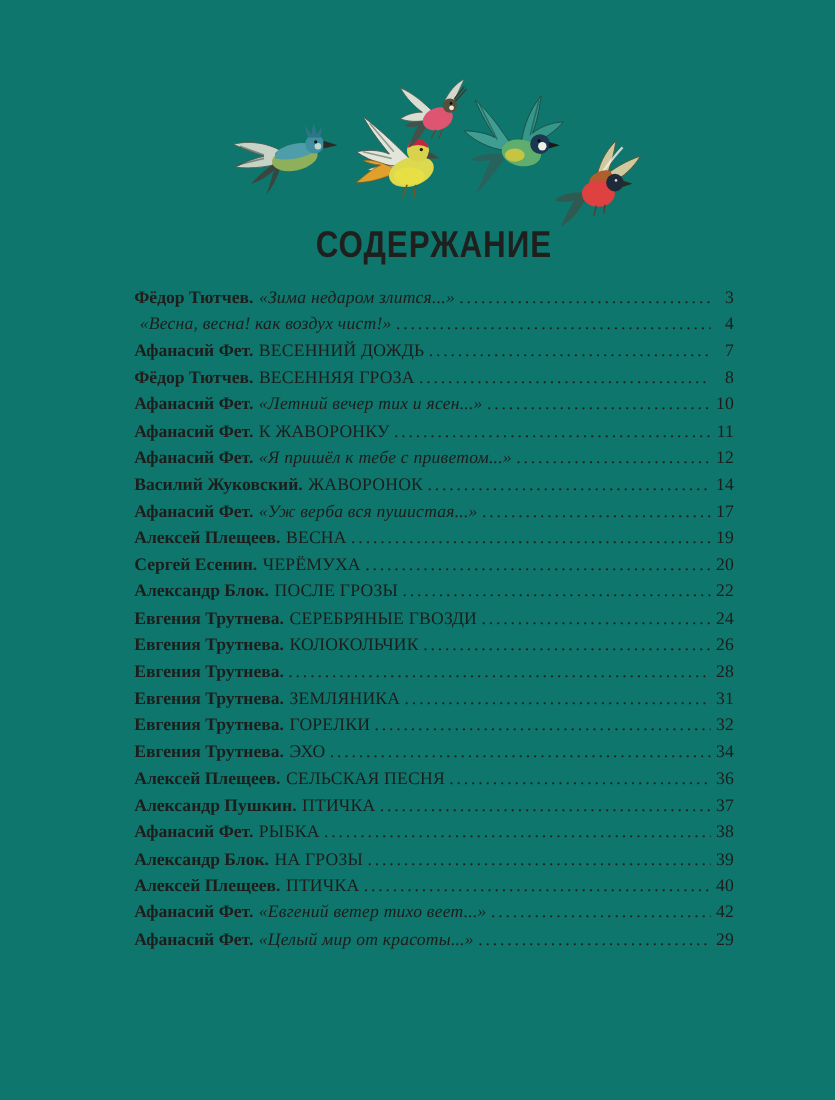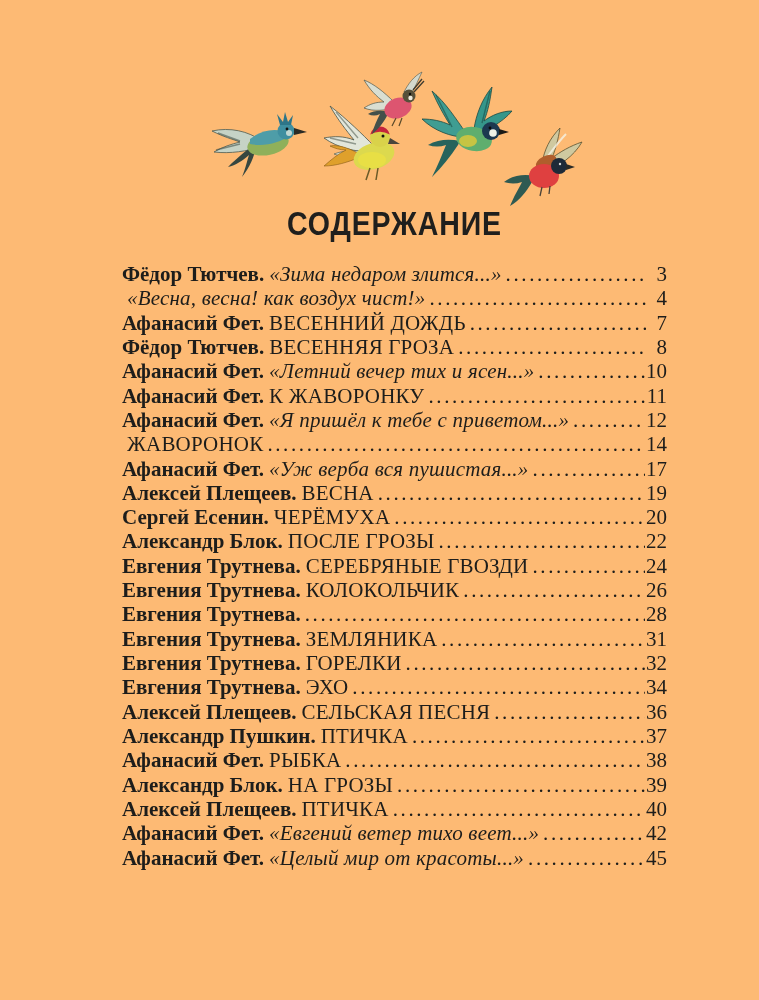--- a/index.html
+++ b/index.html
@@ -5,21 +5,21 @@
 <style>
   html, body { margin: 0; padding: 0; }
   body {
     width: 759px; height: 1000px;
     background: #ffffff;
     font-family: "Liberation Serif", serif;
     color: #1d1d1b;
     position: relative;
     overflow: hidden;
   }
-  .page { position: absolute; inset: 0; background: #fdba74; }
+  .page { position: absolute; inset: 0; background: #0f766e; }
 
   
   .birds { position: absolute; left: 0; top: 0; width: 759px; height: 230px; }
   .bird { position: absolute; }
   .bird-1 { left: 206px; top: 111px; width: 102px; height: 70px; }
   .bird-2 { left: 322px; top: 104px; width: 116px; height: 90px; }
   .bird-3 { left: 362px; top: 68px;  width: 78px;  height: 68px; }
   .bird-4 { left: 418px; top: 83px;  width: 100px; height: 100px; }
   .bird-5 { left: 498px; top: 126px; width: 90px;  height: 84px; }
 
@@ -31,21 +31,21 @@
     font-weight: 700; font-size: 34px; line-height: 1;
     letter-spacing: 1px; color: #1f1f1d;
     transform: scaleX(0.84); transform-origin: center;
     white-space: nowrap;
   }
 
   
   .toc { position: absolute; top: 262px; left: 122px; width: 545px; }
   .toc-row {
     display: flex; align-items: baseline;
-    height: 24.32px; font-size: 21px; white-space: nowrap;
+    height: 24.32px; font-size: 16px; white-space: nowrap;
   }
   .author { font-weight: 700; flex: 0 0 auto; }
   .work   { margin-left: 5px; flex: 0 0 auto; letter-spacing: 0.2px; }
   .work.italic { font-style: italic; }
   .leader {
     flex: 1 1 auto; overflow: hidden; margin-left: 4px; margin-right: 1px;
     letter-spacing: 2.6px; min-width: 10px;
   }
   .leader::after {
     content: "........................................................................................................................";
@@ -170,20 +170,21 @@
       </div>
 
       <div class="toc-row">
         <span class="author">Афанасий Фет.</span>
         <span class="work italic">«Я пришёл к тебе с приветом...»</span>
         <span class="leader"></span>
         <span class="pagenum">12</span>
       </div>
 
       <div class="toc-row">
+        <span class="author">Василий Жуковский.</span>
         <span class="work">ЖАВОРОНОК</span>
         <span class="leader"></span>
         <span class="pagenum">14</span>
       </div>
 
       <div class="toc-row">
         <span class="author">Афанасий Фет.</span>
         <span class="work italic">«Уж верба вся пушистая...»</span>
         <span class="leader"></span>
         <span class="pagenum">17</span>
@@ -290,17 +291,17 @@
         <span class="author">Афанасий Фет.</span>
         <span class="work italic">«Евгений ветер тихо веет...»</span>
         <span class="leader"></span>
         <span class="pagenum">42</span>
       </div>
 
       <div class="toc-row">
         <span class="author">Афанасий Фет.</span>
         <span class="work italic">«Целый мир от красоты...»</span>
         <span class="leader"></span>
-        <span class="pagenum">45</span>
+        <span class="pagenum">29</span>
       </div>
     </div>
 
 </div>
 
 </body></html>

